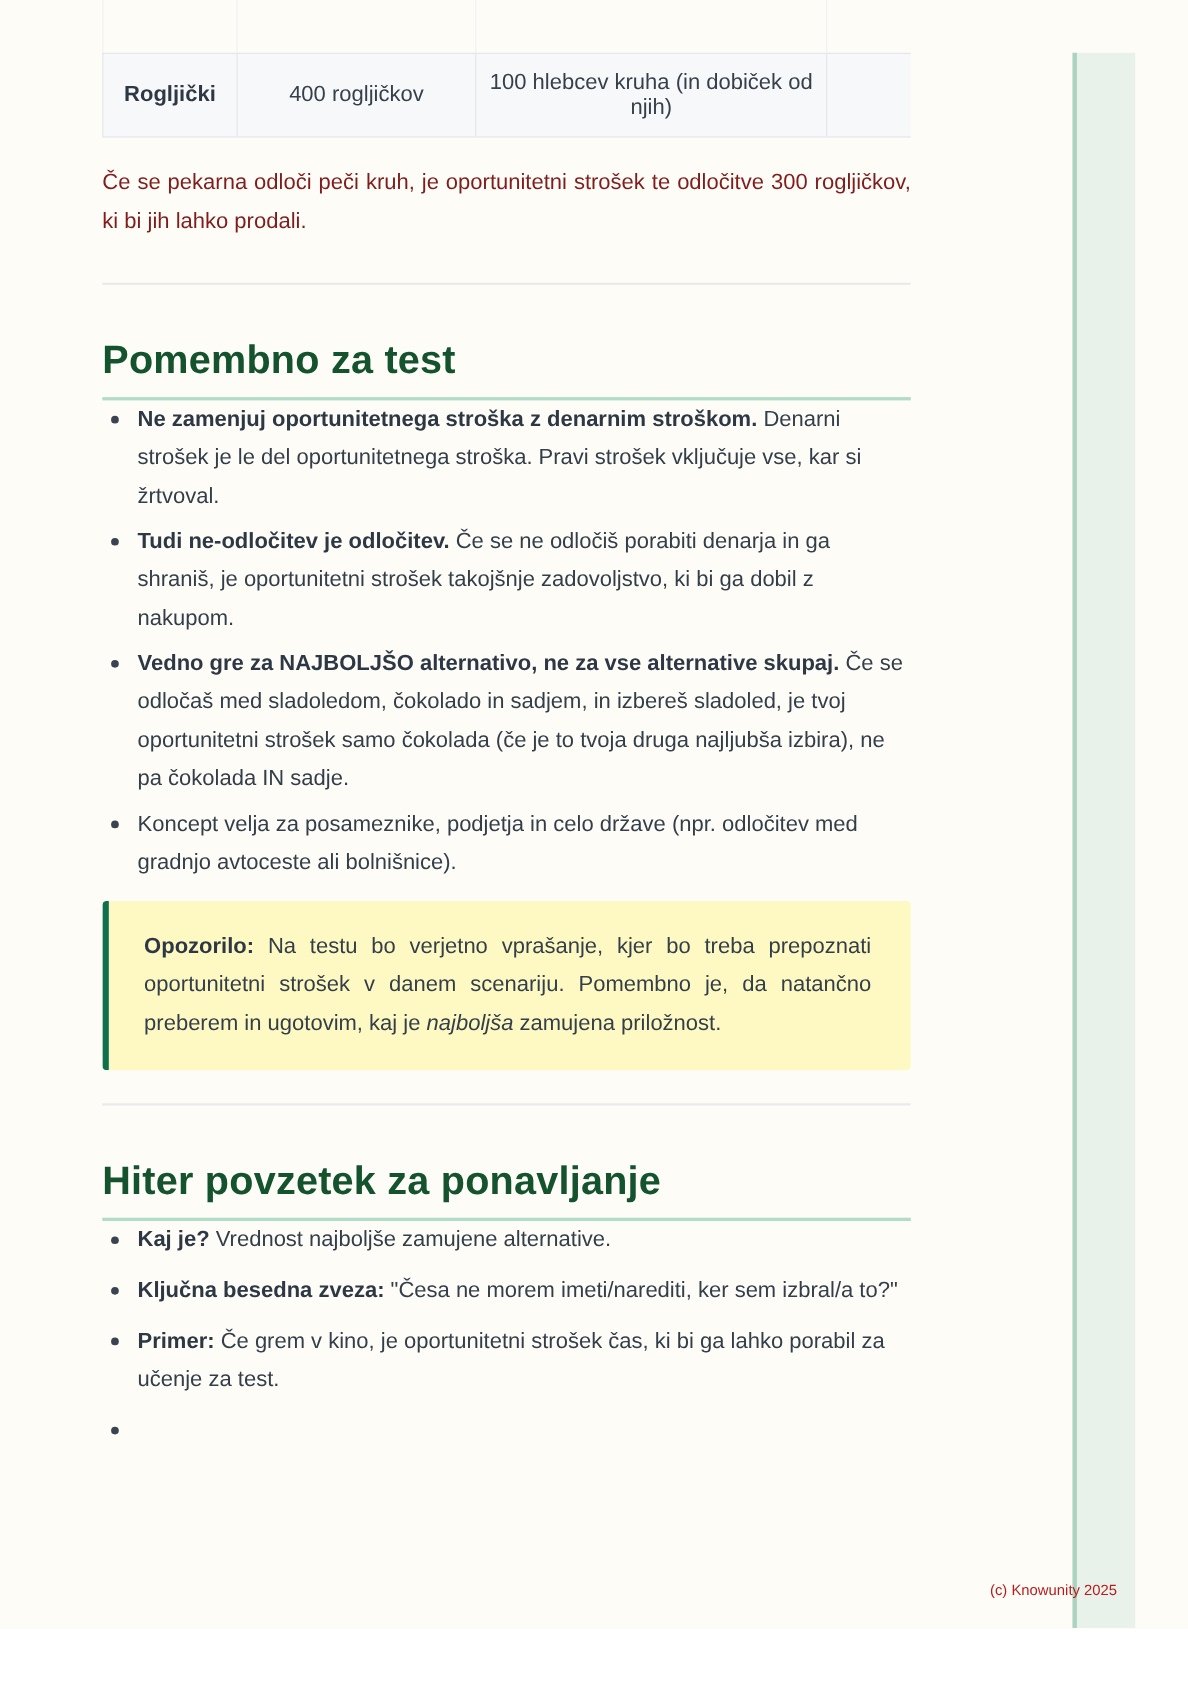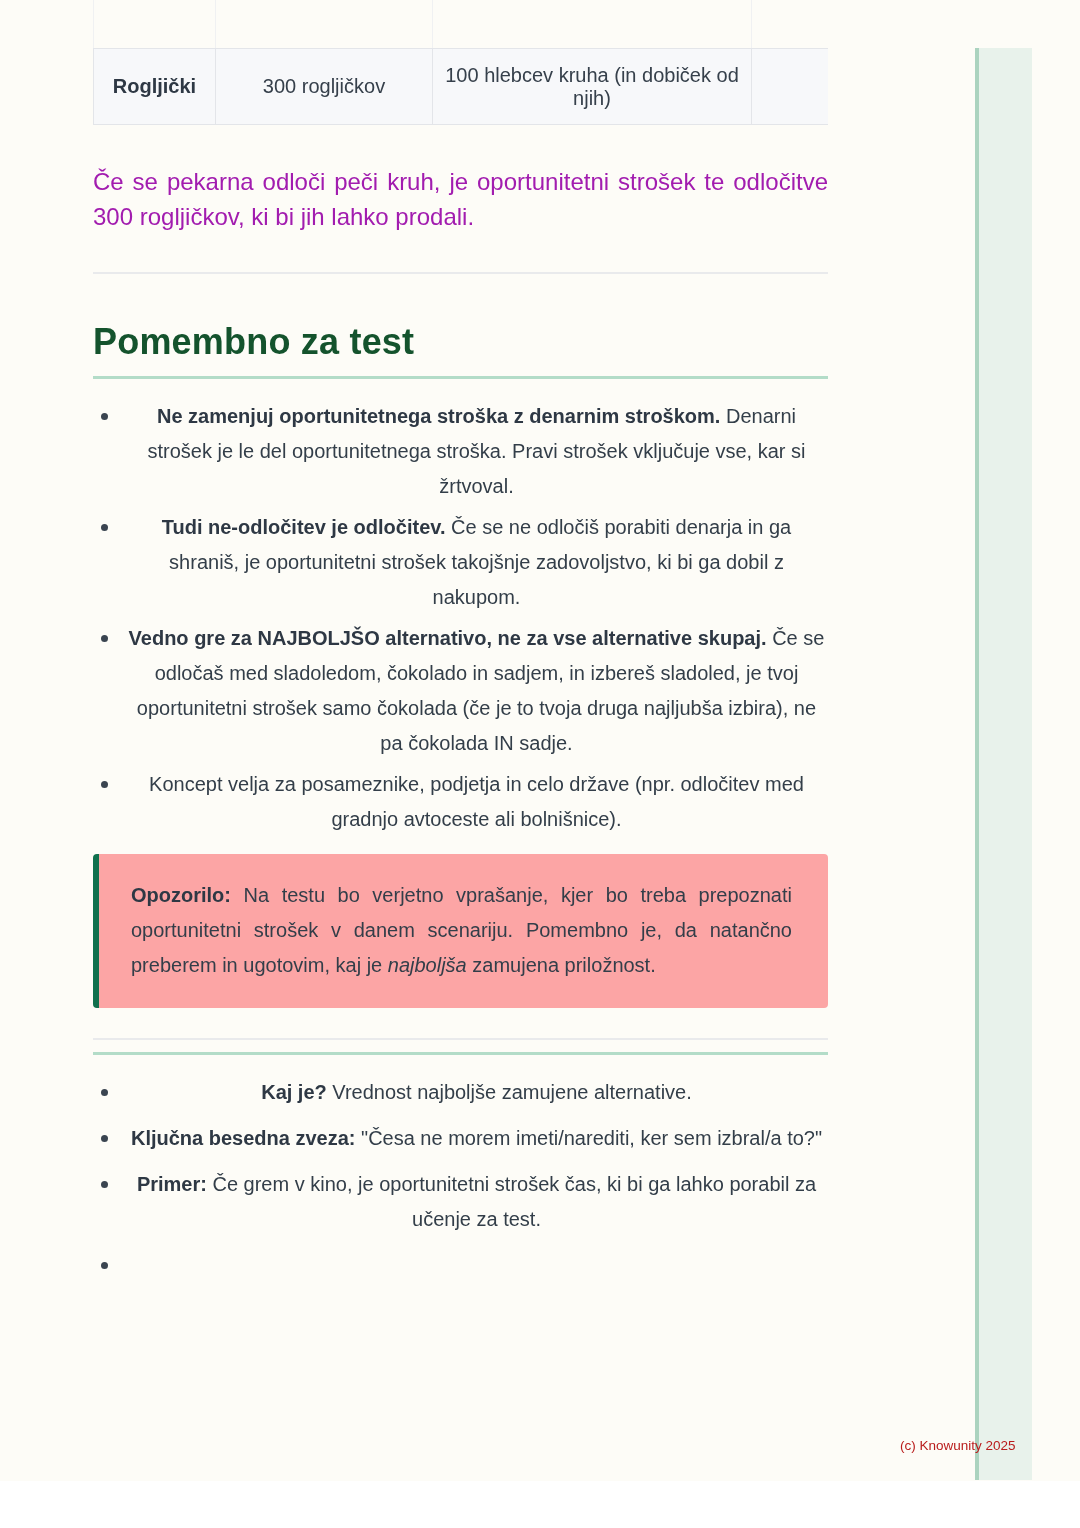--- a/index.html
+++ b/index.html
@@ -50,65 +50,65 @@
     border-left: 1px solid #e3e5e9;
     text-align: center;
   }
   .tbl-row-main .tbl-cell:last-child { border-right: 1px solid #e3e5e9; }
   .tbl-c1 { width: 122px; }
   .tbl-c2 { width: 217px; }
   .tbl-c3 { width: 320px; }
   .tbl-bold { font-weight: bold; color: #2e3844; text-align: right; }
   
   .para {
-    margin-top: 39px;
-    font-size: 24px; line-height: 35px;
+    margin-top: 24px;
+    font-size: 20px; line-height: 35px;
     text-align: justify;
-    color: #a21caf;
+    color: #7f1d1d;
   }
   .divider {
     height: 2px; width: 100%;
     background: #e9eaec;
   }
   .divider-1 { margin-top: 38px; }
   .divider-2 { margin-top: 30px; }
   h2 {
     font-size: 36px; line-height: 44px;
     font-weight: bold;
     color: #14532d;
     margin-top: 46px;
     letter-spacing: 0.2px;
   }
   .title-underline {
     margin-top: 12px;
     height: 3px; width: 100%;
     background: #b3dcc8;
   }
   
-  .blist { margin-top: 20px; list-style: none; text-align: center; }
+  .blist { list-style: none; }
   .blist li {
     position: relative;
     padding-left: 32px;
     font-size: 20px; line-height: 35px;
     color: #333e49;
   }
   .blist-tight li { margin-bottom: 6px; }
   .blist-loose li { margin-bottom: 11px; }
   .blist li .dot {
     position: absolute;
     left: 8px; top: 14px;
     width: 7px; height: 7px;
     border-radius: 50%;
     background: #3a4450;
   }
   .lead { font-weight: bold; color: #2e3844; }
   
   .callout {
     margin-top: 17px;
-    background: #fca5a5;
+    background: #fef9c3;
     border-left: 6px solid #10704d;
     border-radius: 4px;
     padding: 24px 36px 25px 32px;
     font-size: 20px; line-height: 35px;
     text-align: justify;
     color: #333e49;
   }
   .callout .lead { color: #2e3844; }
   .callout .ital { font-style: italic; }
   
@@ -131,21 +131,21 @@
 <div class="content">
 
   <div class="tbl">
     <div class="tbl-row tbl-row-cut">
       <div class="tbl-cell tbl-c1"></div>
       <div class="tbl-cell tbl-c2"></div>
       <div class="tbl-cell tbl-c3"></div>
     </div>
     <div class="tbl-row tbl-row-main">
       <div class="tbl-cell tbl-c1 tbl-bold">Rogljički</div>
-      <div class="tbl-cell tbl-c2">300 rogljičkov</div>
+      <div class="tbl-cell tbl-c2">400 rogljičkov</div>
       <div class="tbl-cell tbl-c3">100 hlebcev kruha (in dobiček od njih)</div>
     </div>
   </div>
 
   <p class="para">Če se pekarna odloči peči kruh, je oportunitetni strošek te odločitve 300 rogljičkov, ki bi jih lahko prodali.</p>
 
   <div class="divider divider-1"></div>
 
   <h2>Pomembno za test</h2>
   <div class="title-underline"></div>
@@ -168,20 +168,21 @@
       <span class="lead"></span><span>Koncept velja za posameznike, podjetja in celo države (npr. odločitev med gradnjo avtoceste ali bolnišnice).</span>
     </li>
   </ul>
 
   <div class="callout">
     <span class="lead">Opozorilo:</span><span> Na testu bo verjetno vprašanje, kjer bo treba prepoznati oportunitetni strošek v danem scenariju. Pomembno je, da natančno preberem in ugotovim, kaj je </span><span class="ital">najboljša</span><span> zamujena priložnost.</span>
   </div>
 
   <div class="divider divider-2"></div>
 
+  <h2>Hiter povzetek za ponavljanje</h2>
   <div class="title-underline"></div>
 
   <ul class="blist blist-loose">
     <li>
       <span class="dot"></span>
       <span class="lead">Kaj je?</span><span> Vrednost najboljše zamujene alternative.</span>
     </li>
     <li>
       <span class="dot"></span>
       <span class="lead">Ključna besedna zveza:</span><span> "Česa ne morem imeti/narediti, ker sem izbral/a to?"</span>

